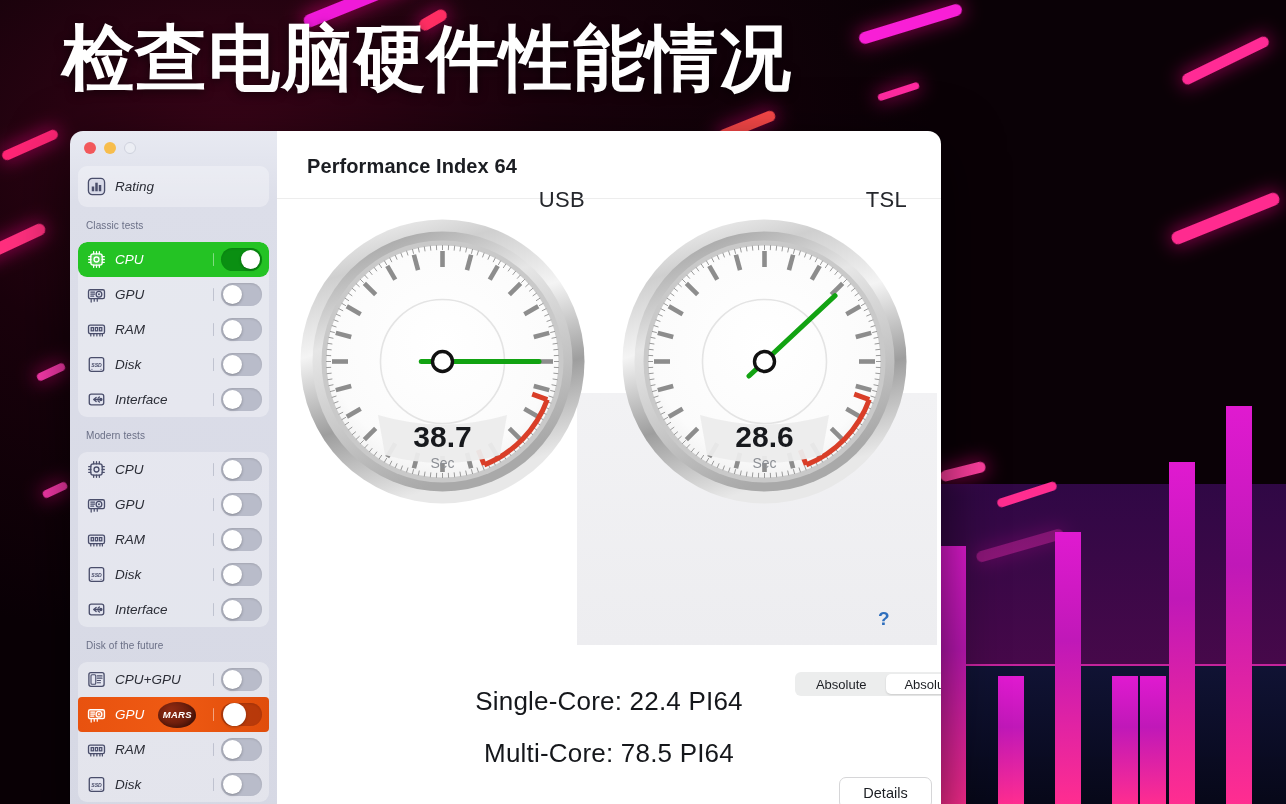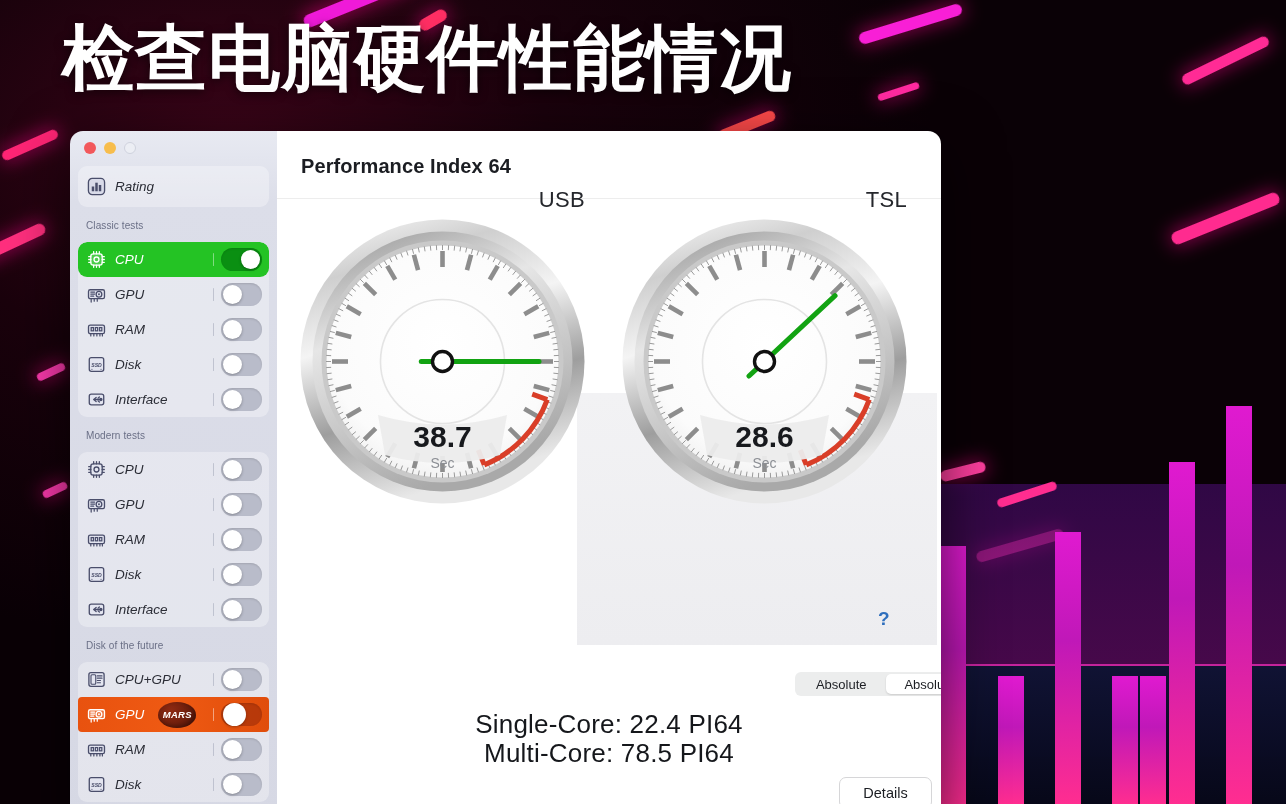--- a/index.html
+++ b/index.html
@@ -104,21 +104,21 @@
     background: radial-gradient(circle at 35% 32%, #8e2a12 0%, #6e1e0c 55%, #55160a 100%);
     display: flex; align-items: center; justify-content: center;
     font-size: 9.5px; font-weight: 700; color: #fff; letter-spacing: .3px;
     box-shadow: inset -2px -2px 5px rgba(0,0,0,.35);
   }
 
   
   #main { flex: 1; background: #ffffff; position: relative; }
   #apptitle {
     font-size: 20px; font-weight: 600; color: #1b1d22;
-    padding: 24px 0 0 24px; letter-spacing: .1px;
+    padding: 24px 0 0 30px; letter-spacing: .1px;
   }
   #titlebar-sep { position: absolute; left: 0; right: 0; top: 67px; height: 1px; background: #ededed; }
 
   #kebab {
     position: absolute; right: 94px; top: 219px; width: 18px; height: 24px;
     display: flex; flex-direction: column; align-items: center; justify-content: space-between;
     padding: 3px 0;
   }
   #kebab i { width: 3.2px; height: 3.2px; border-radius: 50%; background: #3a3a3a; display: block; }
 
@@ -147,21 +147,21 @@
   #seg .segbtn {
     flex: 1; display: flex; align-items: center; justify-content: center;
     font-size: 13px; color: #1d1f24; border-radius: 5px;
   }
   #seg .segbtn.sel { background: #ffffff; box-shadow: 0 1px 2px rgba(0,0,0,.14); }
 
   .score {
     position: absolute; left: 0; right: 0; text-align: center;
     font-size: 26px; color: #15171b; font-weight: 400; letter-spacing: .2px;
   }
-  #score1 { top: 578px; }
+  #score1 { top: 555px; }
   #score2 { top: 607px; }
 
   #details {
     position: absolute; left: 562px; top: 646px; width: 93px; height: 32px;
     border: 1px solid #d6d6d8; border-radius: 7px; background: #fff;
     display: flex; align-items: center; justify-content: center;
     font-size: 14.5px; color: #1b1d22; cursor: pointer;
   }
 </style>
 </head>

